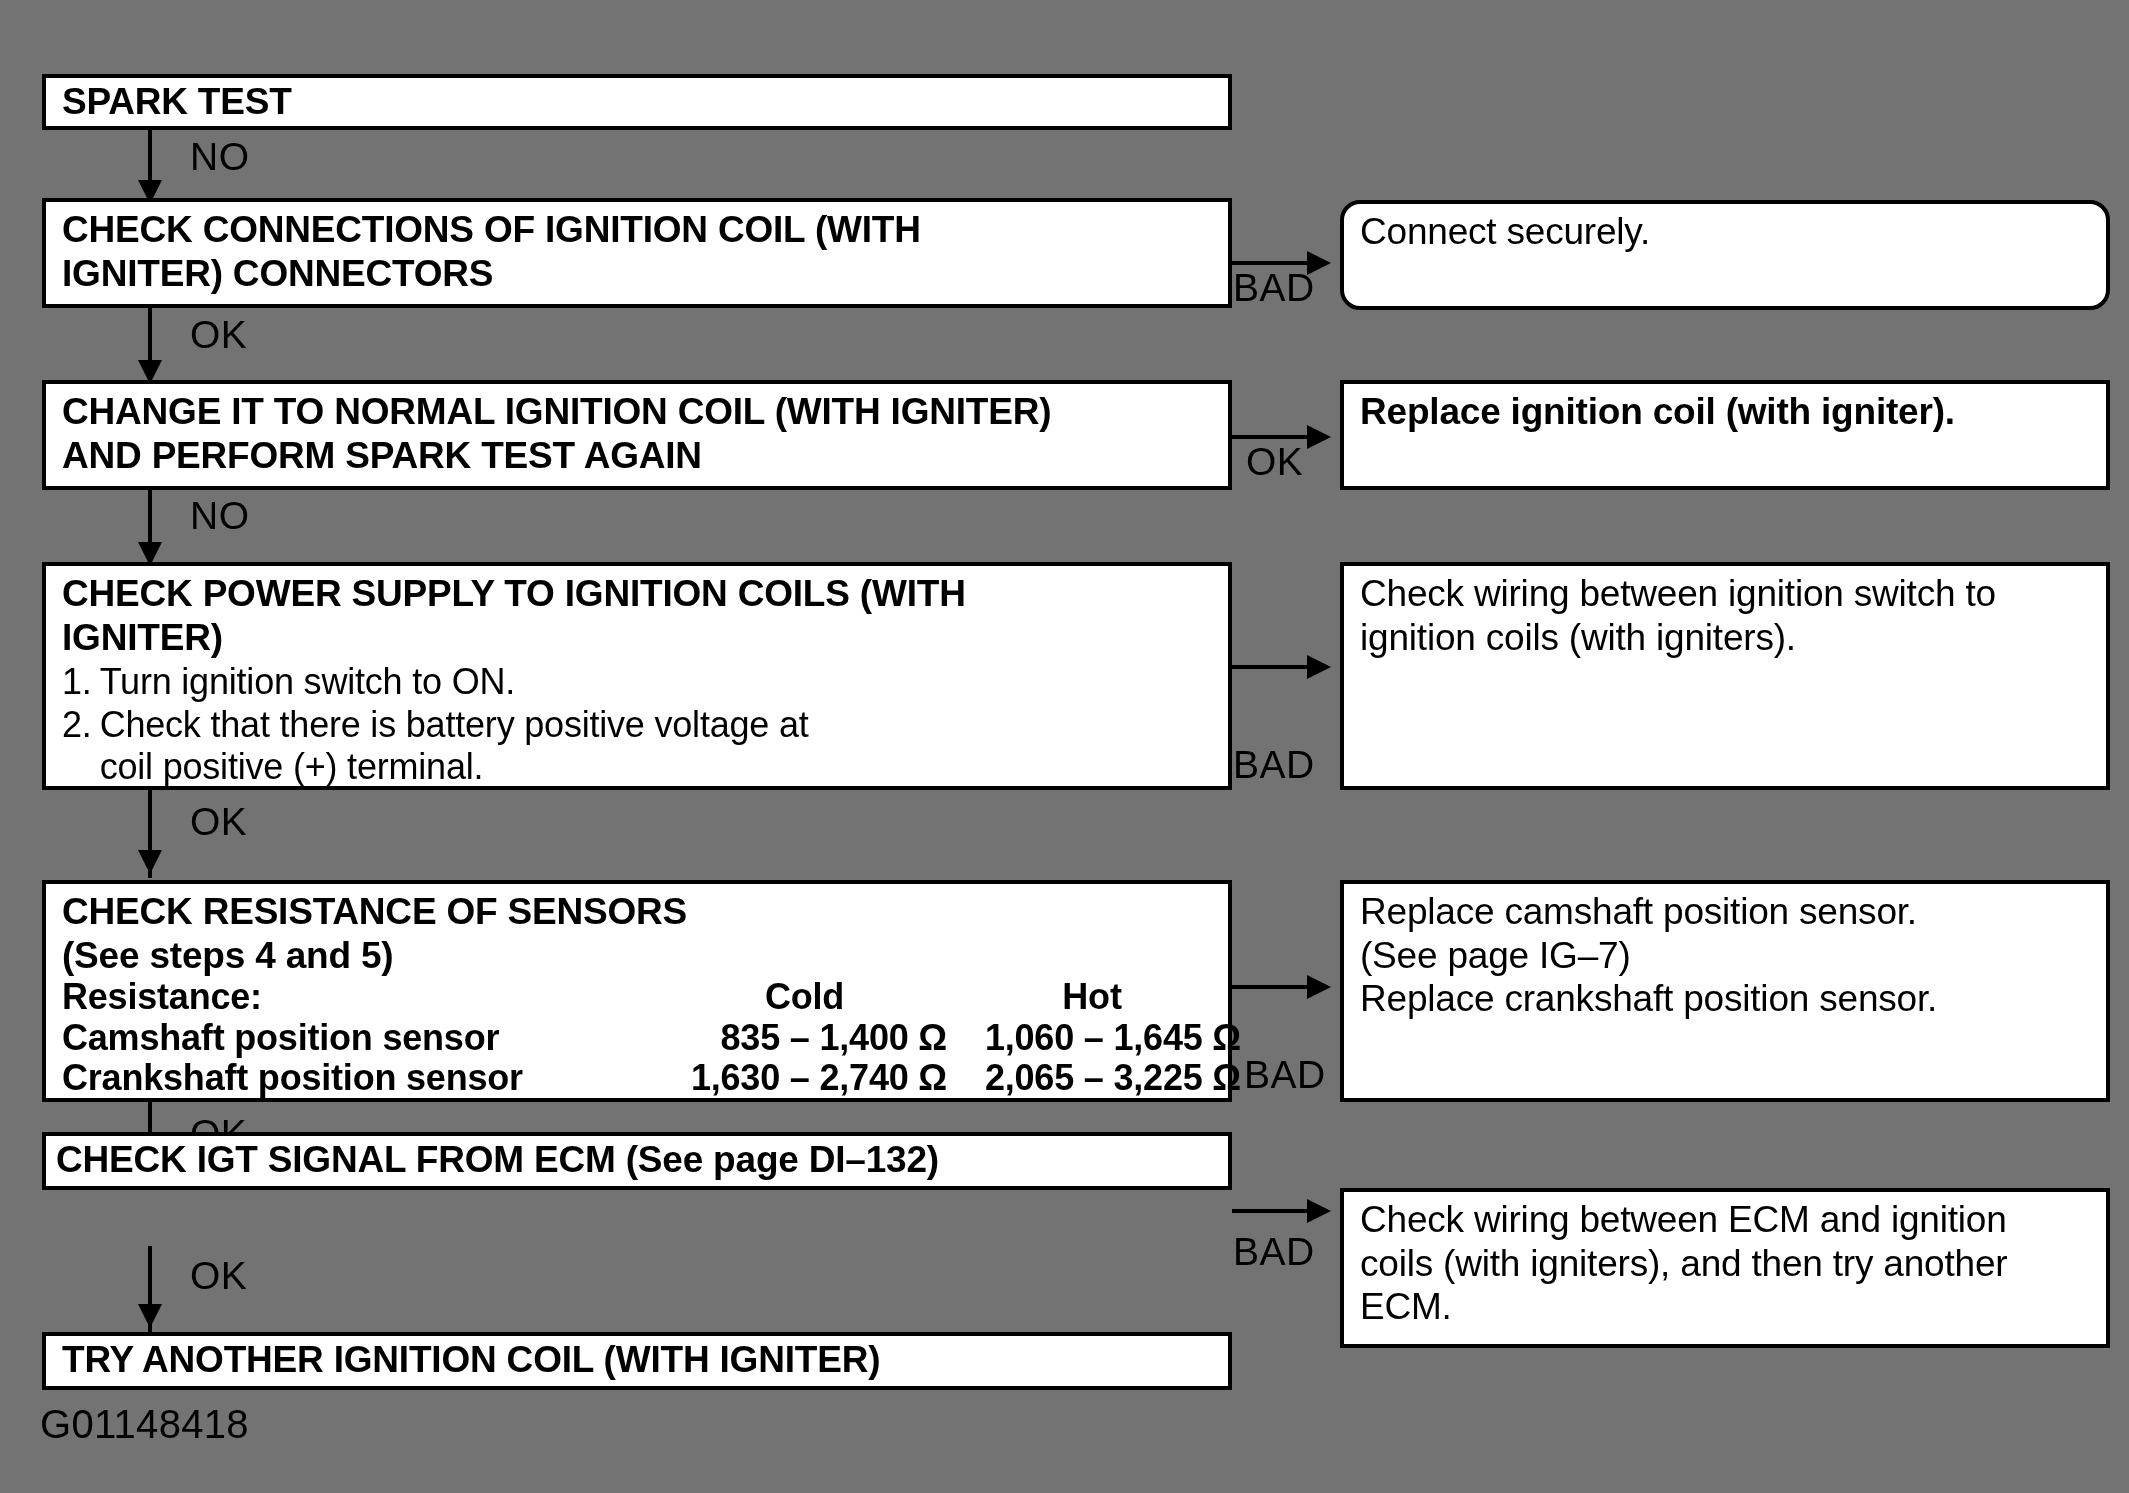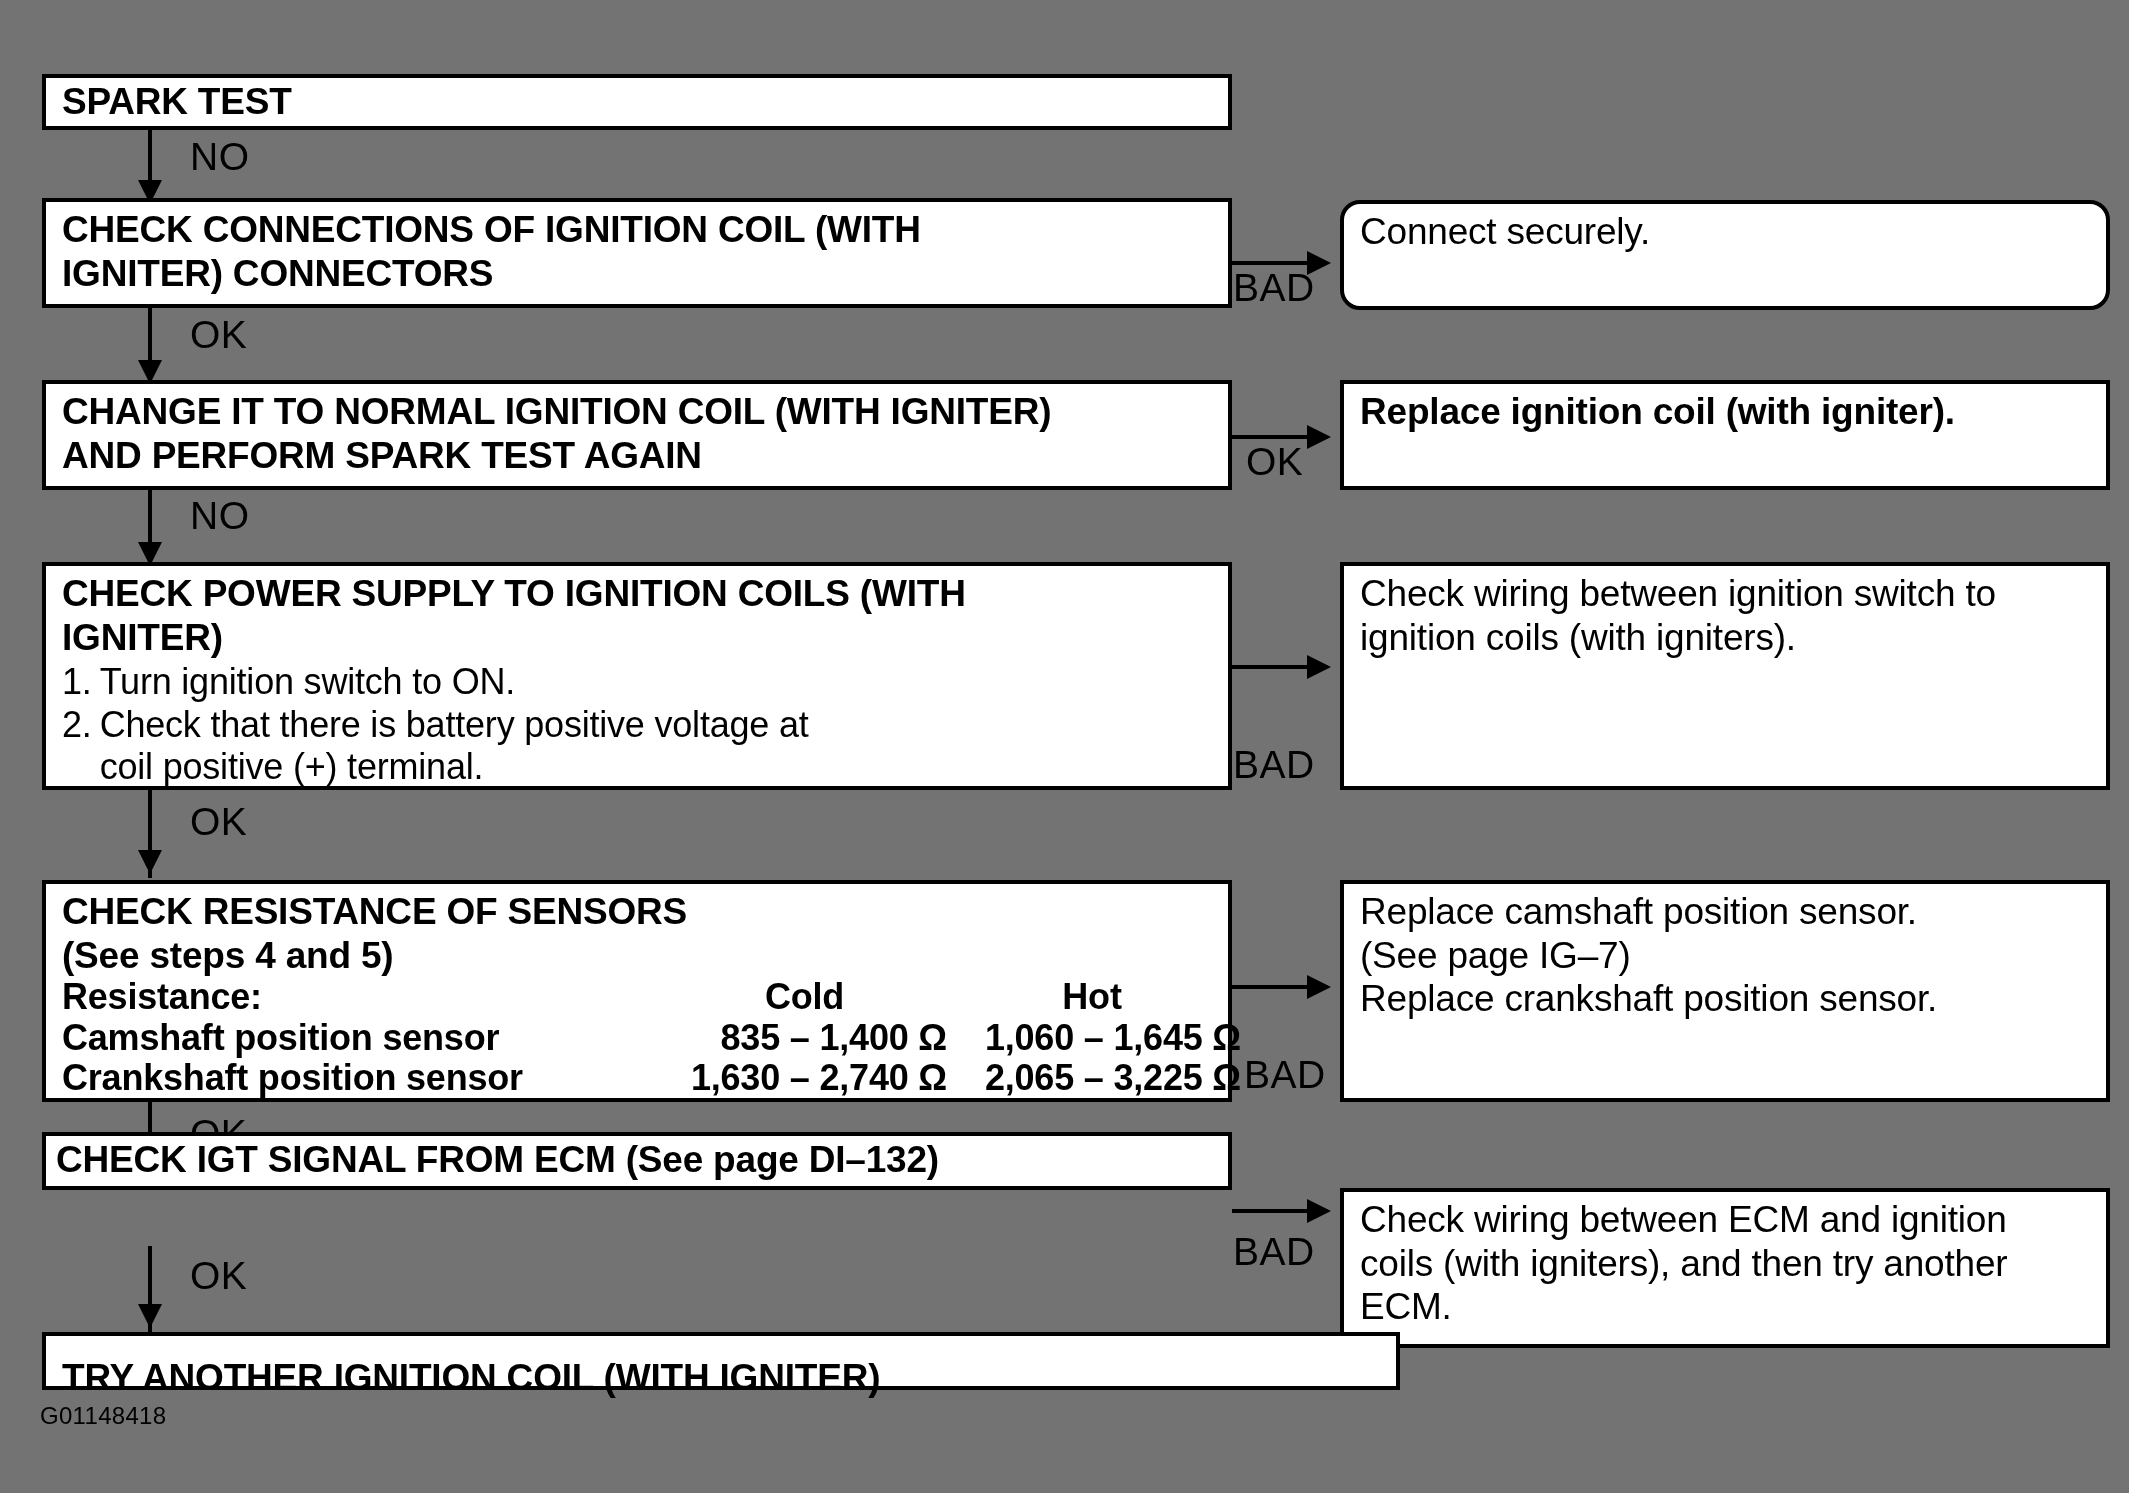--- a/index.html
+++ b/index.html
@@ -98,21 +98,21 @@
   }
   .edge-label {
     position: absolute;
     font-size: 39px;
     font-weight: normal;
     letter-spacing: 0.5px;
     white-space: nowrap;
   }
   .figcode {
     position: absolute;
-    font-size: 24px;
+    font-size: 40px;
     font-weight: normal;
     letter-spacing: 0.3px;
     white-space: nowrap;
   }
 </style>
 </head>
 <body>
 
 <div id="page">
 
@@ -234,19 +234,19 @@
   <div class="box right" style="left:1340px; top:1188px; width:770px; height:160px;">
     <span class="ln">Check wiring between ECM and ignition</span>
     <span class="ln">coils (with igniters), and then try another</span>
     <span class="ln">ECM.</span>
   </div>
 
   <div class="vline" style="left:148px; top:1246px; height:86px;"></div>
   <div class="arrow-down" style="left:138px; top:1304px;"></div>
   <div class="edge-label" style="left:190px; top:1254px;">OK</div>
 
-  <div class="box left" style="left:42px; top:1332px; width:1358px; height:58px; padding-top:20px;">
+  <div class="box left" style="left:42px; top:1332px; width:1190px; height:58px; padding-top:2px;">
     <span class="ln">TRY ANOTHER IGNITION COIL (WITH IGNITER)</span>
   </div>
 
   <div class="figcode" style="left:40px; top:1402px;">G01148418</div>
 
 </div>
 
 </body></html>

